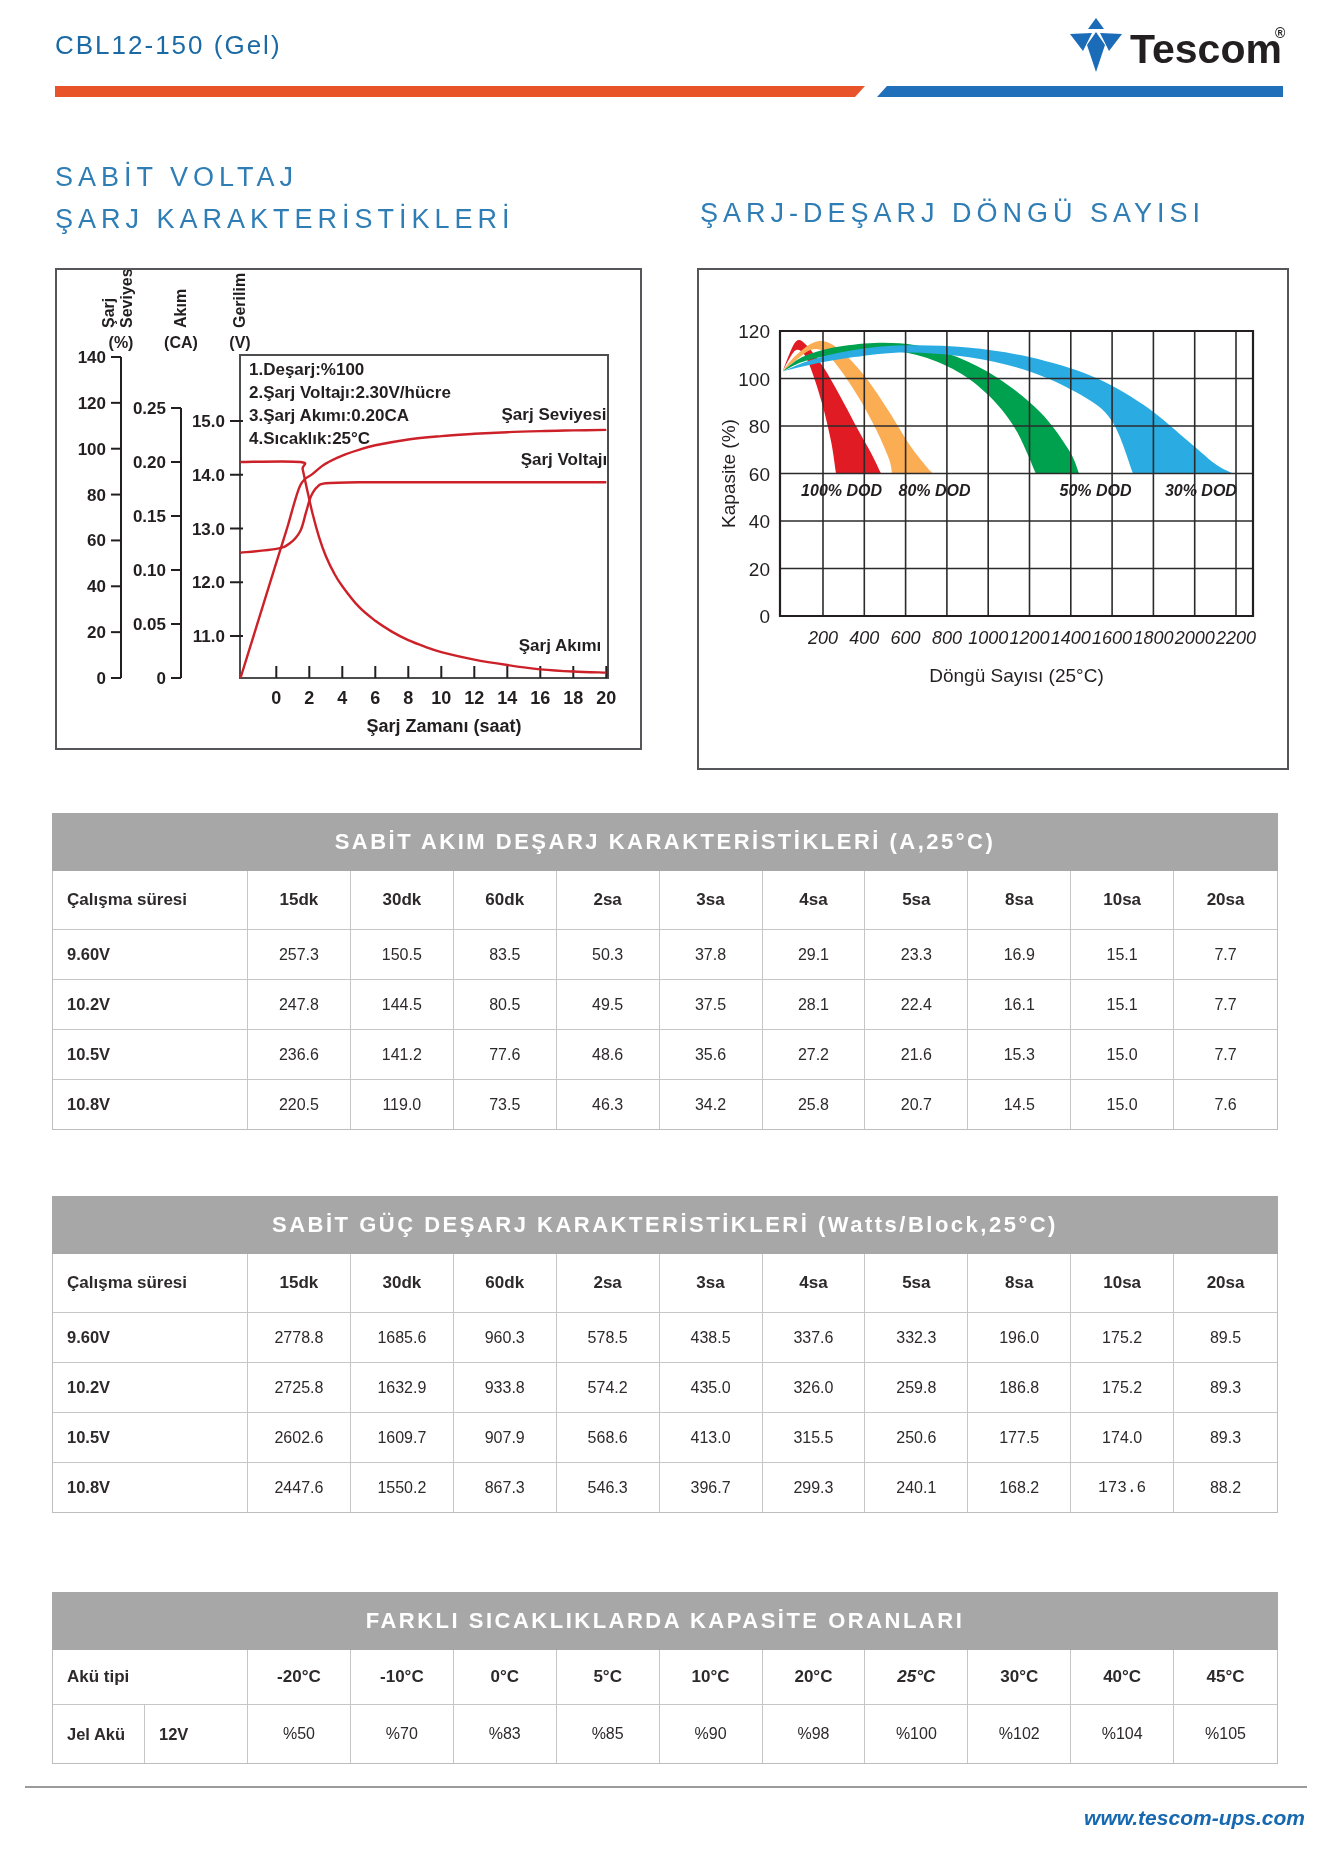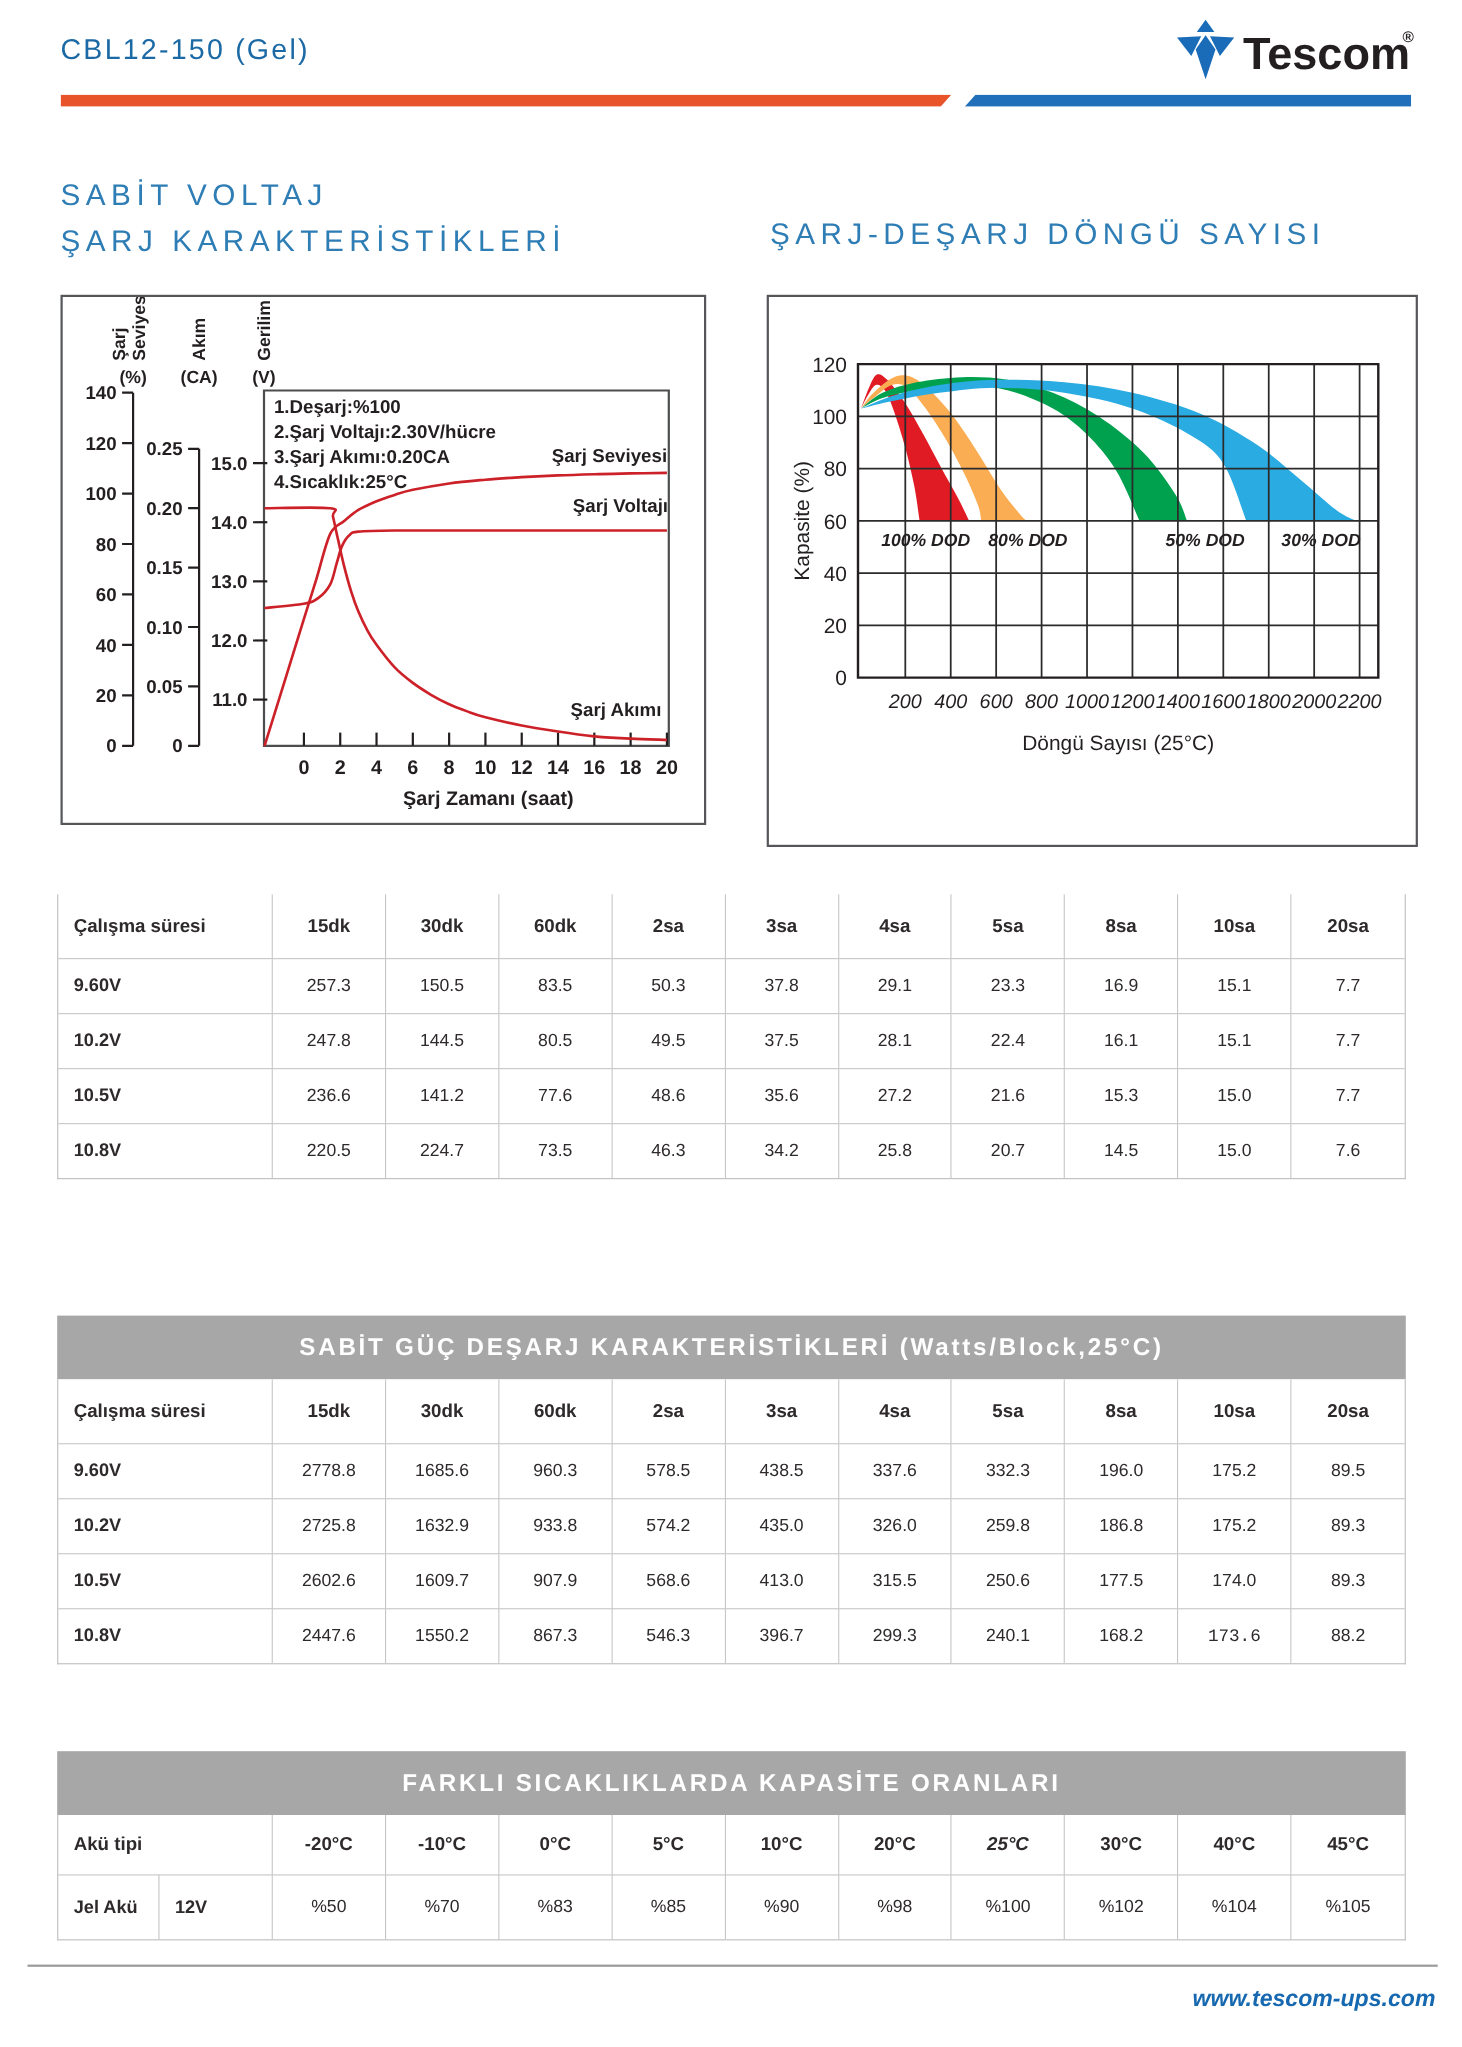--- a/index.html
+++ b/index.html
@@ -191,20 +191,21 @@
         <text x="142.585" y="226.125" font-size="16" font-weight="700" text-anchor="middle" font-style="italic">100% DOD</text>
         <text x="235.51" y="226.125" font-size="16" font-weight="700" text-anchor="middle" font-style="italic">80% DOD</text>
         <text x="396.58" y="226.125" font-size="16" font-weight="700" text-anchor="middle" font-style="italic">50% DOD</text>
         <text x="501.895" y="226.125" font-size="16" font-weight="700" text-anchor="middle" font-style="italic">30% DOD</text>
         <text x="36" y="203.5" font-size="19" font-weight="400" text-anchor="middle" transform="rotate(-90 36 203.5)">Kapasite (%)</text>
         <text x="317.5" y="412" font-size="19" font-weight="400" text-anchor="middle">Döngü Sayısı (25°C)</text>
       </svg></div>
 
   <div id="tables-root">
       <div class="tbl-wrap" style="top: 813px;">
+        <div class="banner">SABİT AKIM DEŞARJ KARAKTERİSTİKLERİ (A,25°C)</div>
         <div class="grid">
           <div class="cell sp2 lab hd nt" style="height: 58px;">Çalışma süresi</div>
           <div class="cell hd nt" style="height: 58px;">15dk</div>
           <div class="cell hd nt" style="height: 58px;">30dk</div>
           <div class="cell hd nt" style="height: 58px;">60dk</div>
           <div class="cell hd nt" style="height: 58px;">2sa</div>
           <div class="cell hd nt" style="height: 58px;">3sa</div>
           <div class="cell hd nt" style="height: 58px;">4sa</div>
           <div class="cell hd nt" style="height: 58px;">5sa</div>
           <div class="cell hd nt" style="height: 58px;">8sa</div>
@@ -238,21 +239,21 @@
           <div class="cell" style="height: 49px;">77.6</div>
           <div class="cell" style="height: 49px;">48.6</div>
           <div class="cell" style="height: 49px;">35.6</div>
           <div class="cell" style="height: 49px;">27.2</div>
           <div class="cell" style="height: 49px;">21.6</div>
           <div class="cell" style="height: 49px;">15.3</div>
           <div class="cell" style="height: 49px;">15.0</div>
           <div class="cell nr" style="height: 49px;">7.7</div>
           <div class="cell sp2 lab" style="height: 49px;">10.8V</div>
           <div class="cell" style="height: 49px;">220.5</div>
-          <div class="cell" style="height: 49px;">224.7</div>
+          <div class="cell" style="height: 49px;">119.0</div>
           <div class="cell" style="height: 49px;">73.5</div>
           <div class="cell" style="height: 49px;">46.3</div>
           <div class="cell" style="height: 49px;">34.2</div>
           <div class="cell" style="height: 49px;">25.8</div>
           <div class="cell" style="height: 49px;">20.7</div>
           <div class="cell" style="height: 49px;">14.5</div>
           <div class="cell" style="height: 49px;">15.0</div>
           <div class="cell nr" style="height: 49px;">7.6</div>
         </div>
       </div>

